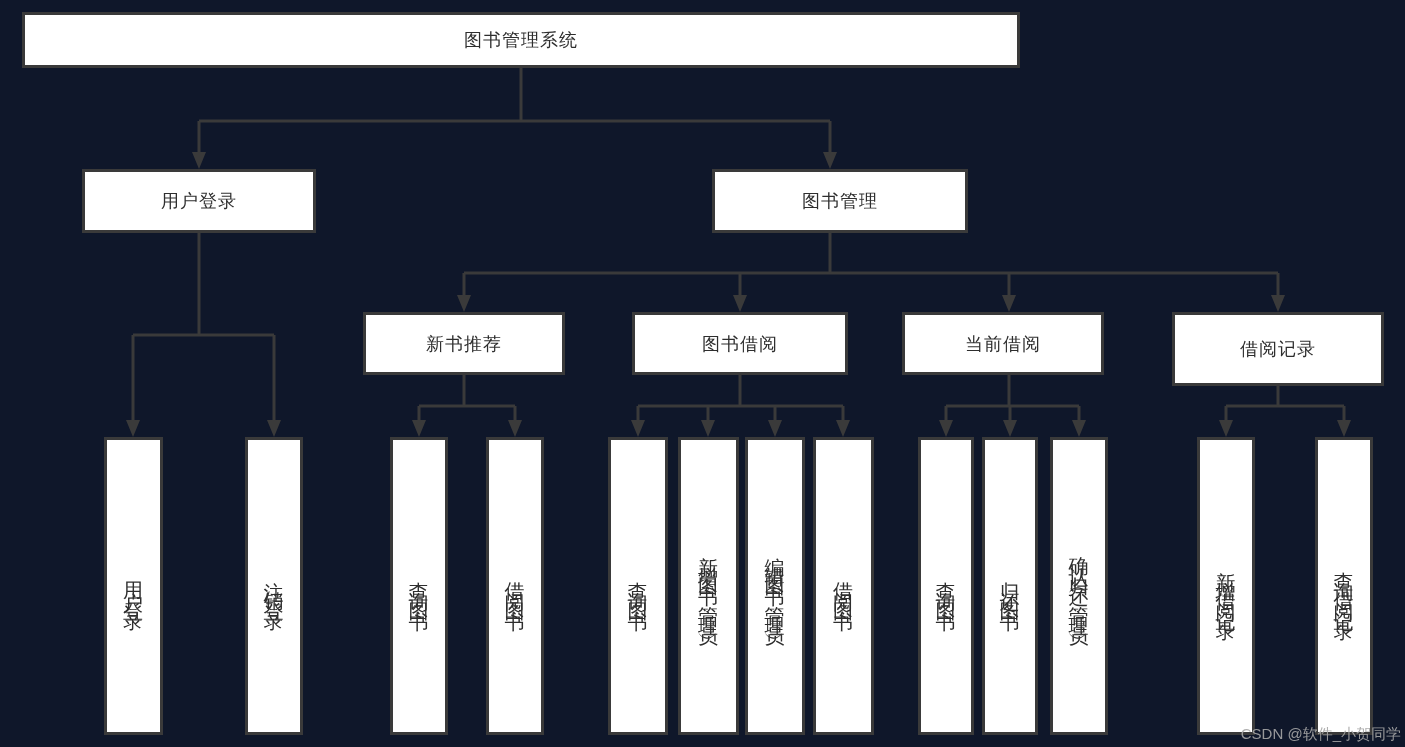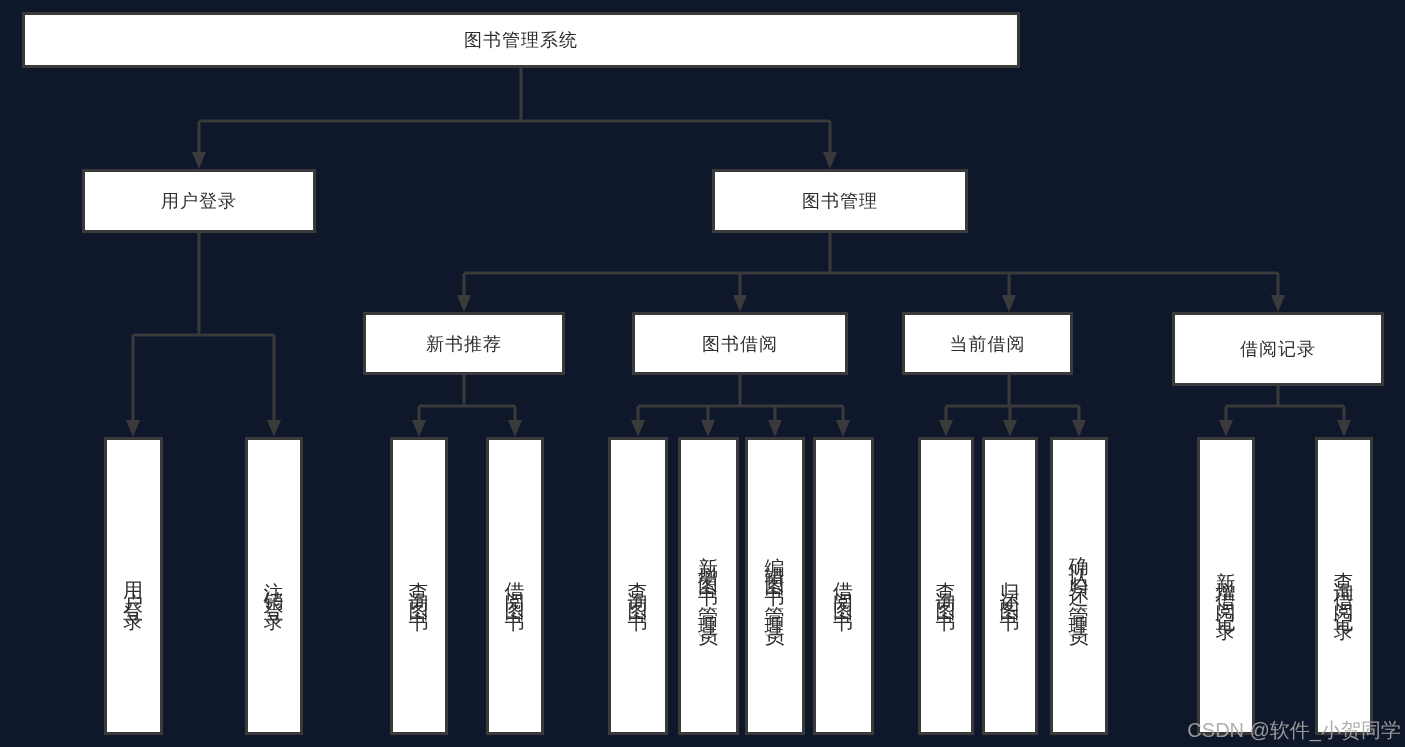--- a/index.html
+++ b/index.html
@@ -13,21 +13,21 @@
     border:3px solid #3a3a3a;display:flex;align-items:center;justify-content:center;
     z-index:2;color:#2e2e2e;
   }
   .hlabel{font-size:18px;letter-spacing:1px;white-space:nowrap;}
   .vlabel{
     writing-mode:vertical-rl;text-orientation:mixed;
     font-size:20px;line-height:1;letter-spacing:10px;white-space:nowrap;
   }
   .watermark{
     position:absolute;right:4px;bottom:3px;z-index:3;
-    font-size:20px;color:rgba(166,166,166,0.9);white-space:nowrap;
+    font-size:15px;color:rgba(166,166,166,0.9);white-space:nowrap;
   }
 </style>
 </head>
 <body>
 
 <div class="canvas">
 
   <svg class="connectors" width="1405" height="747" viewBox="0 0 1405 747" aria-hidden="true">
     <path fill="none" stroke="#3a3a3a" stroke-width="3" d="
       M521 68 V121  M199 121 H830  M199 121 V153  M830 121 V153
@@ -61,21 +61,21 @@
   <div class="box" style="left:712px;top:169px;width:256px;height:64px">
     <span class="hlabel">图书管理</span>
   </div>
 
   <div class="box" style="left:632px;top:312px;width:216px;height:63px">
     <span class="hlabel">图书借阅</span>
   </div>
   <div class="box" style="left:363px;top:312px;width:202px;height:63px">
     <span class="hlabel">新书推荐</span>
   </div>
-  <div class="box" style="left:902px;top:312px;width:171px;height:63px">
+  <div class="box" style="left:902px;top:312px;width:202px;height:63px">
     <span class="hlabel">当前借阅</span>
   </div>
   <div class="box" style="left:1172px;top:312px;width:212px;height:74px">
     <span class="hlabel">借阅记录</span>
   </div>
 
   <div class="box" style="left:104px;top:437px;width:59px;height:298px">
     <span class="vlabel">用户登录</span>
   </div>
   <div class="box" style="left:245px;top:437px;width:58px;height:298px">

